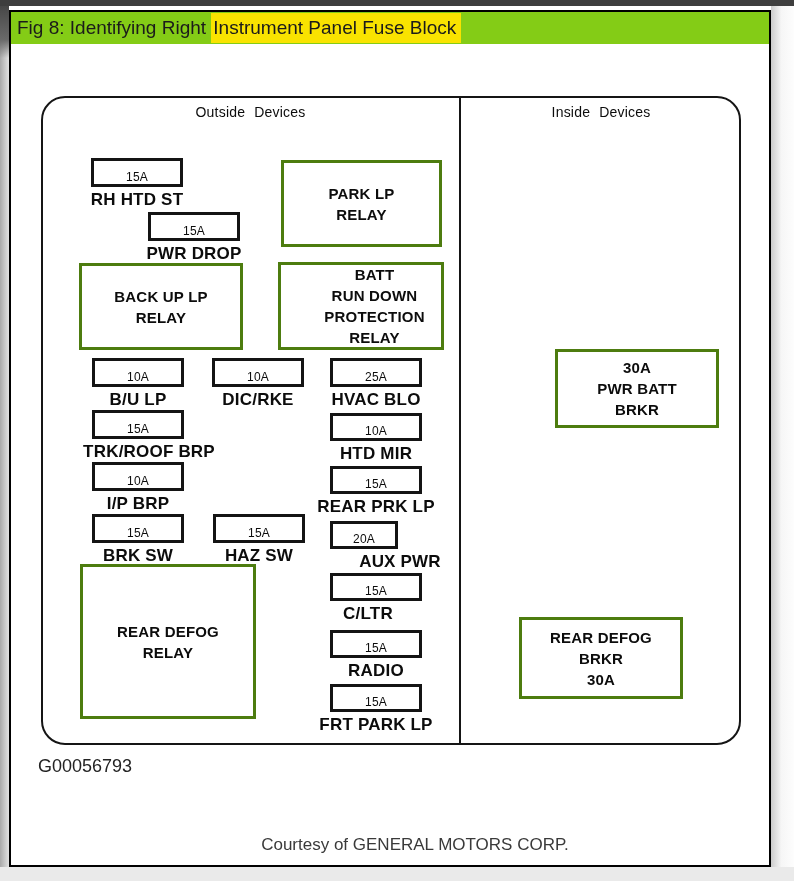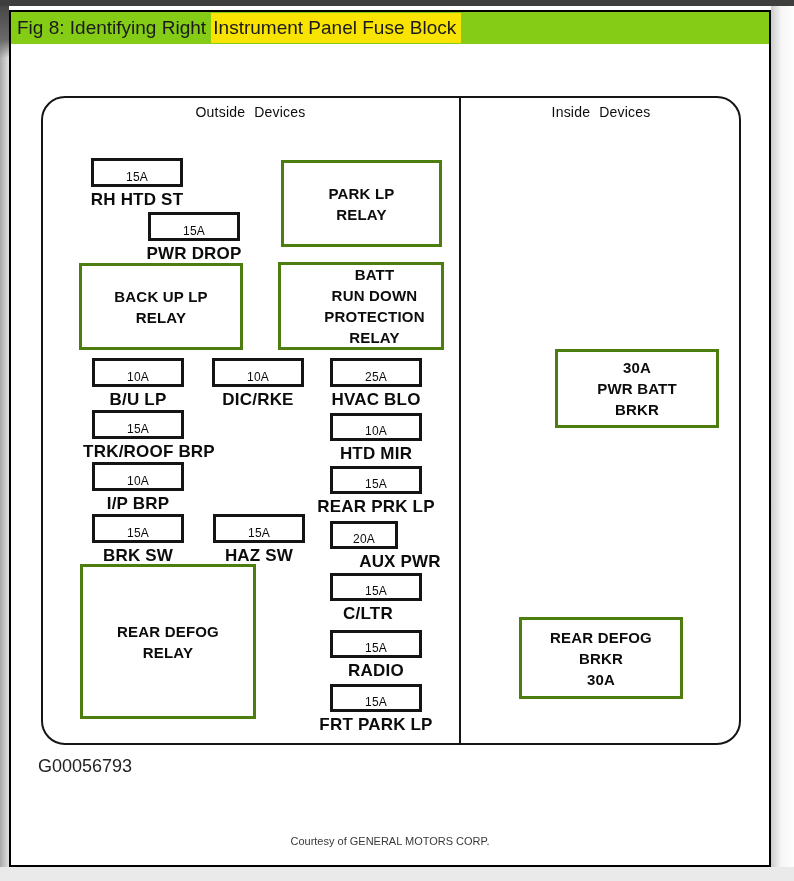--- a/index.html
+++ b/index.html
@@ -37,21 +37,21 @@
     font-size:12px;font-weight:normal;color:#0c0c0c;letter-spacing:.2px;}
   .fuse-label{position:absolute;transform:translateX(-50%);white-space:nowrap;
     font-size:17px;font-weight:bold;color:#0c0c0c;letter-spacing:.2px;}
   .relay-box{position:absolute;box-sizing:border-box;border:3px solid #4d7c0f;background:#fff;
     display:flex;flex-direction:column;align-items:center;justify-content:center;
     text-align:center;font-size:15px;font-weight:bold;line-height:21px;color:#0c0c0c;
     letter-spacing:.2px;}
   
   .figure-id{position:absolute;left:38px;top:756px;font-size:18px;color:#232323;}
   .courtesy{position:absolute;left:11px;top:835px;width:758px;text-align:center;
-    font-size:11px;color:#3a3a3a;}
+    font-size:17px;color:#3a3a3a;padding-left:25px;}
 </style>
 </head>
 <body>
 
 <div class="top-edge"></div>
 <div class="left-edge"></div>
 <div class="left-edge-top"></div>
 <div class="right-edge"></div>
 <div class="bottom-edge"></div>
 

